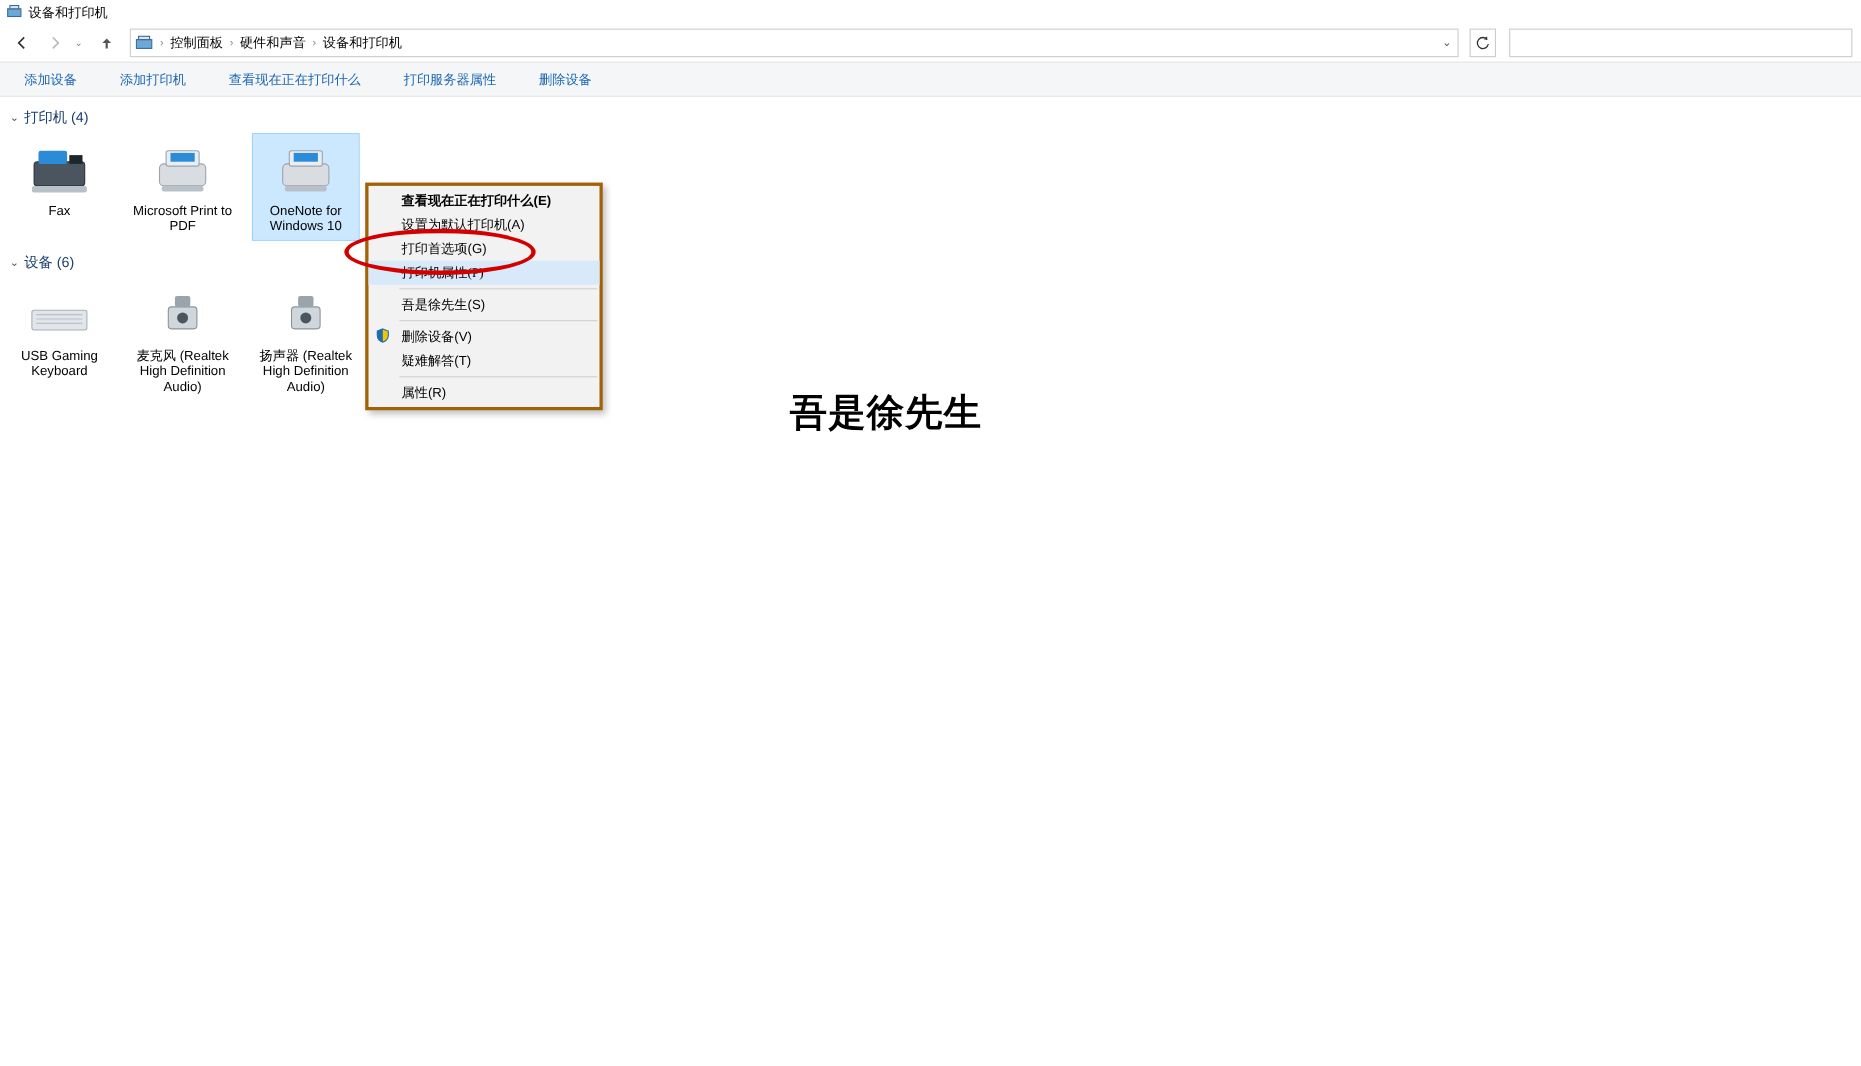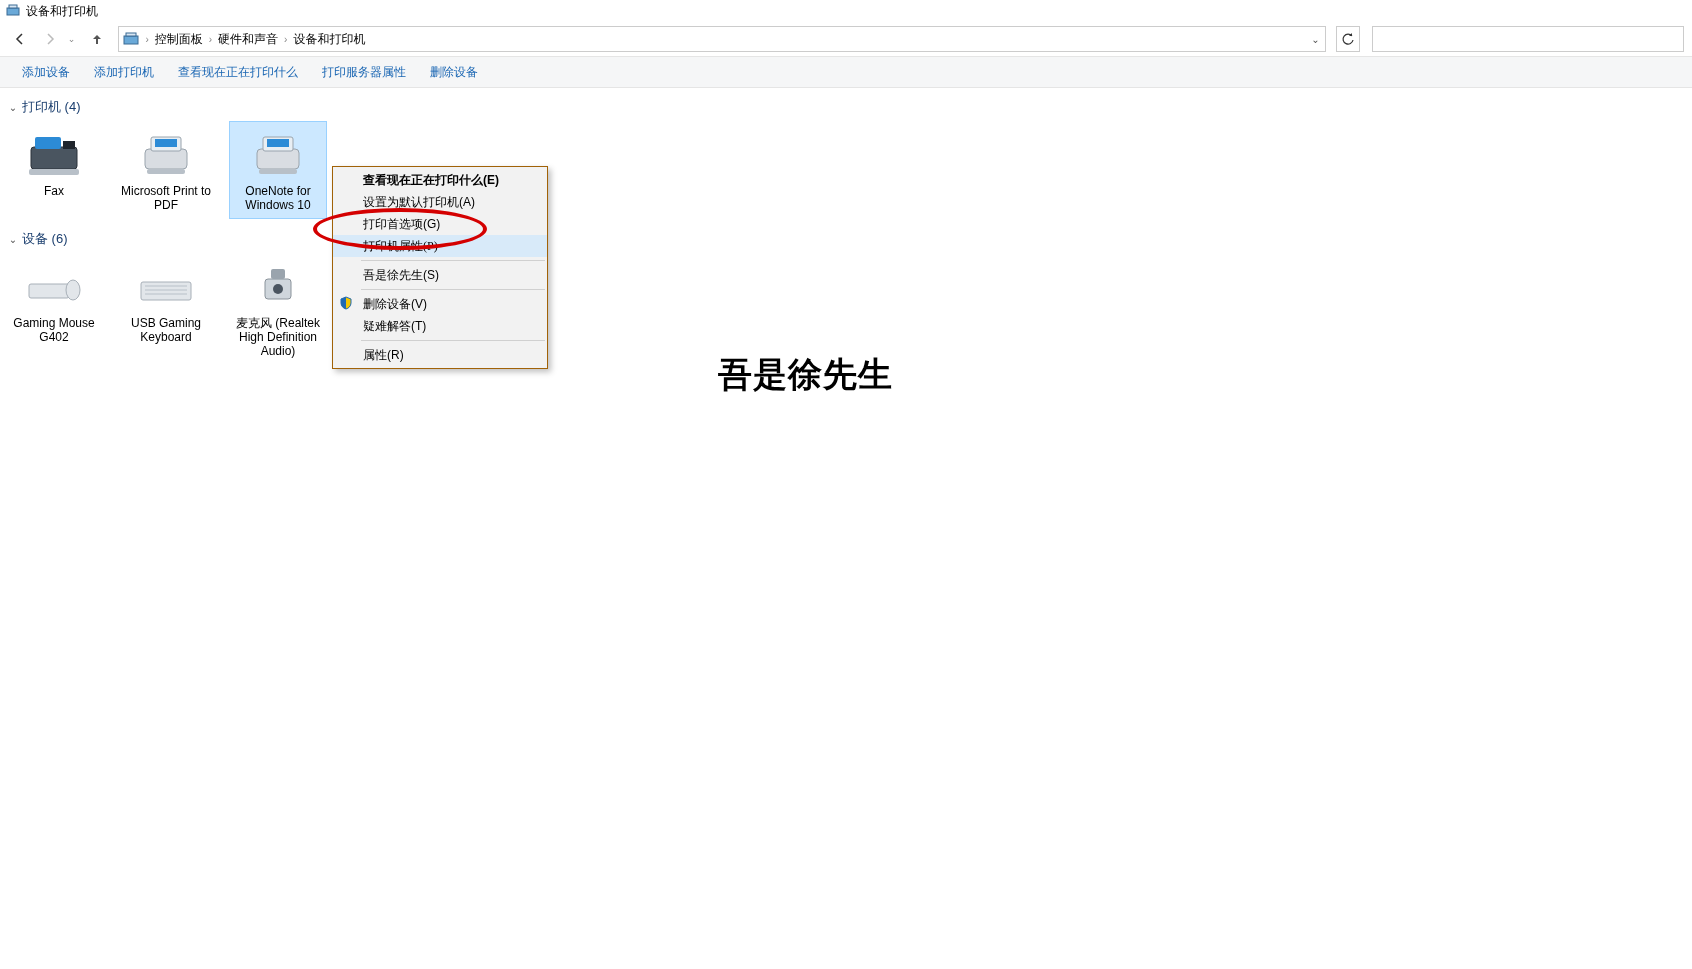--- a/index.html
+++ b/index.html
@@ -11,31 +11,31 @@
   .nav-btn { width: 26px; height: 26px; display: flex; align-items: center; justify-content: center; color: #555; user-select: none; }
   .nav-btn.disabled { color: #bbb; }
   .nav-dd { width: 12px; color: #888; font-size: 9px; }
   .breadcrumb-wrap { display: flex; align-items: center; border: 1px solid #ccc; height: 26px; margin-left: 4px; flex: 0 0 auto; width: 1208px; padding-left: 2px; background: #fff; }
   .bc-icon-box { width: 20px; height: 20px; display: flex; align-items: center; justify-content: center; }
   .bc-sep { color: #888; padding: 0 4px; font-size: 10px; }
   .bc-item { padding: 0 2px; cursor: default; display: flex; align-items: center; height: 100%; }
   .bc-expand { margin-left: auto; width: 20px; text-align: center; color: #555; font-size: 10px; }
   .refresh-box { width: 26px; height: 26px; border: 1px solid #ccc; margin-left: 4px; display: flex; align-items: center; justify-content: center; color: #333; }
   .search-box { width: 340px; height: 26px; border: 1px solid #ccc; margin-left: 6px; background: #fff; }
-  .cmdbar { height: 32px; background: #f5f6f7; border-top: 1px solid #e5e5e5; border-bottom: 1px solid #e5e5e5; display: flex; align-items: center; padding-left: 10px; gap: 0; }
+  .cmdbar { height: 32px; background: #f5f6f7; border-top: 1px solid #e5e5e5; border-bottom: 1px solid #e5e5e5; display: flex; align-items: center; padding-left: 10px; gap: 15px; }
   .cmd-item { color: #1a66b3; padding: 0 12px; height: 100%; display: flex; align-items: center; cursor: default; }
   .content { padding: 6px 6px; }
   .group-header { display: flex; align-items: center; gap: 4px; color: #1a3e6e; padding: 4px 2px; font-size: 13px; }
   .chev { font-size: 10px; color: #555; width: 10px; text-align: center; }
   .items-row { display: flex; gap: 16px; padding: 2px 0 8px 0; flex-wrap: wrap; }
   .item { width: 96px; display: flex; flex-direction: column; align-items: center; padding: 4px 2px 6px; }
   .item .ico { width: 60px; height: 56px; display: flex; align-items: center; justify-content: center; }
   .item .lbl { text-align: center; font-size: 12px; line-height: 14px; margin-top: 2px; }
   .item.selected { background: #cce8ff; outline: 1px solid #99d1ff; }
-  .ctxmenu { position: absolute; left: 332px; top: 166px; width: 216px; background: #f2f2f2; border: 1px solid #a16207; box-shadow: 3px 3px 6px rgba(0,0,0,0.25); padding: 2px 0; z-index: 50; }
+  .ctxmenu { position: absolute; left: 332px; top: 166px; width: 216px; background: #f2f2f2; border: 3px solid #a16207; box-shadow: 3px 3px 6px rgba(0,0,0,0.25); padding: 2px 0; z-index: 50; }
   .ctxmenu .mi { height: 22px; display: flex; align-items: center; padding-left: 30px; padding-right: 8px; font-size: 12px; position: relative; }
   .ctxmenu .mi.bold { font-weight: 700; }
   .ctxmenu .mi.sel { background: #d8eaf9; font-family: Liberation Serif, serif; }
   .ctxmenu .sep { height: 1px; background: #d0d0d0; margin: 3px 2px 3px 28px; }
   .ctxmenu .mi .mi-ico { position: absolute; left: 6px; width: 16px; height: 16px; }
   .ellipse-mark { position: absolute; left: 313px; top: 208px; width: 174px; height: 42px; border: 4px solid #d40000; border-radius: 50%/50%; z-index: 60; pointer-events: none; }
   .watermark { position: absolute; left: 718px; top: 352px; font-size: 34px; font-weight: 900; letter-spacing: 1px; color: #000; font-family: "Microsoft YaHei", sans-serif; }
   svg { display: block; }
 </style>
 </head>
@@ -147,29 +147,20 @@
       <div class="lbl">OneNote for Windows 10</div>
     </div>
   </div>
 
   <div class="group-header">
     <span class="chev">⌄</span>
     <span><span>设备</span> (<span>6</span>)</span>
   </div>
   <div class="items-row">
 
-    <div class="item">
-      <div class="ico">
-        <svg width="58" height="40" viewBox="0 0 58 40">
-          <rect x="4" y="18" width="40" height="14" rx="2" fill="#e2e6ea" stroke="#a8b0b8"></rect>
-          <ellipse cx="48" cy="24" rx="7" ry="10" fill="#e2e6ea" stroke="#a8b0b8"></ellipse>
-        </svg>
-      </div>
-      <div class="lbl">Gaming Mouse G402</div>
-    </div>
 
 
     <div class="item">
       <div class="ico">
         <svg width="58" height="40" viewBox="0 0 58 40">
           <rect x="4" y="16" width="50" height="18" rx="2" fill="#e2e6ea" stroke="#a8b0b8"></rect>
           <line x1="8" y1="20" x2="50" y2="20" stroke="#b8c0c8"></line>
           <line x1="8" y1="24" x2="50" y2="24" stroke="#b8c0c8"></line>
           <line x1="8" y1="28" x2="50" y2="28" stroke="#b8c0c8"></line>
         </svg>

